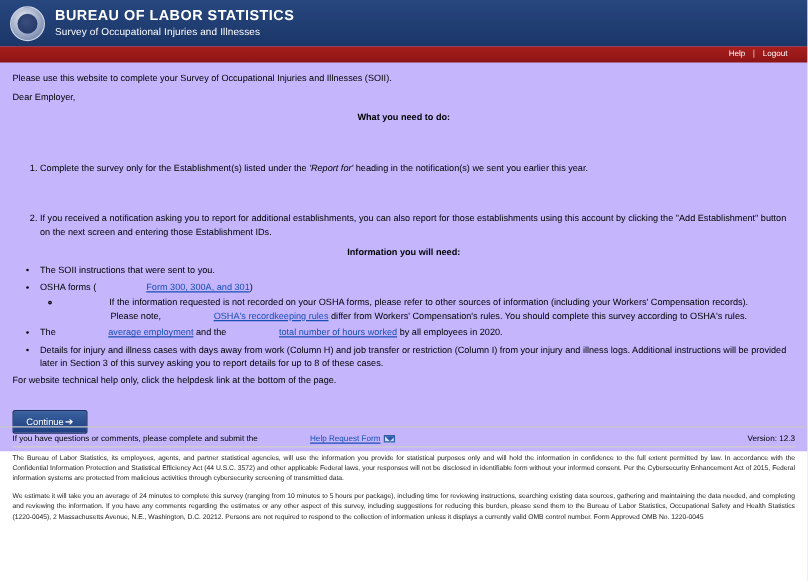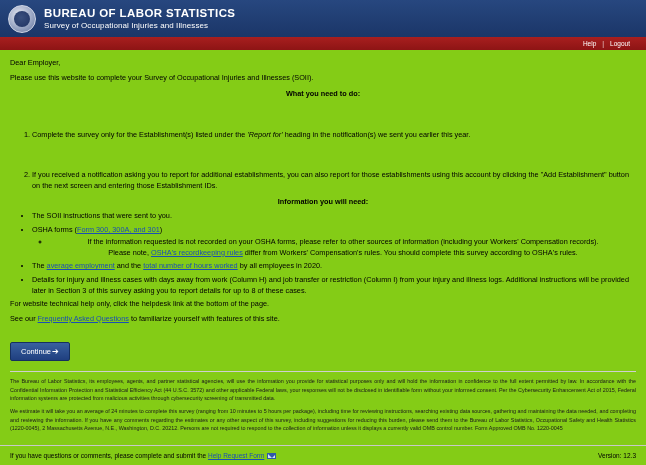--- a/index.html
+++ b/index.html
@@ -8,22 +8,22 @@
     width: 646px; height: 465px;
     background: #ffffff;
     font-family: "Liberation Sans", sans-serif;
     font-size: 7.5px;
     color: #000;
     overflow: hidden;
   }
   #page {
     position: relative;
     width: 646px;
-    height: 465px;
-    background: #84cc16;
+    height: 361px;
+    background: #c4b5fd;
   }
 
   
   .header {
     position: relative;
     height: 37px;
     background: #1f3f7a;
     background: linear-gradient(180deg, #27477f 0%, #1b3668 100%);
     display: flex;
     align-items: center;
@@ -83,21 +83,21 @@
   }
 
   
   .content {
     padding: 8px 10px 0 10px;
     font-size: 7.3px;
     line-height: 1.45;
   }
   .content p { margin: 0 0 4px 0; }
   .italic { font-style: italic; }
-  a.link { color: #1a4fb4; text-decoration: underline; cursor: pointer; }
+  a.link { color: #1a4fb4; text-decoration: underline; cursor: pointer; padding-left: 40px; }
 
   .section-head {
     font-weight: bold;
     margin: 6px 0 3px 0;
     font-size: 7.3px;
     text-align: center;
   }
 
   ol.steps {
     margin: 0 0 6px 0;
@@ -200,22 +200,22 @@
   </div>
 
   <div class="navbar">
     <a href="#">Help</a>
     <span class="sep">|</span>
     <a href="#">Logout</a>
   </div>
 
   <div class="content">
 
+    <p>Please use this website to complete your Survey of Occupational Injuries and Illnesses (SOII).</p>
     <p>Dear Employer,</p>
-    <p>Please use this website to complete your Survey of Occupational Injuries and Illnesses (SOII).</p>
 
     <div class="section-head">What you need to do:</div>
 
     <ol class="steps">
       <li>
         <span>Complete the survey only for the Establishment(s) listed under the </span><span class="italic">'Report for'</span><span> heading in the notification(s) we sent you earlier this year.</span>
       </li>
       <li>If you received a notification asking you to report for additional establishments, you can also report for those establishments using this account by clicking the "Add Establishment" button on the next screen and entering those Establishment IDs.</li>
     </ol>
 
@@ -233,23 +233,20 @@
         </ul>
       </li>
       <li>
         <span>The </span><a class="link" href="#">average employment</a><span> and the </span><a class="link" href="#">total number of hours worked</a><span> by all employees in 2020.</span>
       </li>
       <li>Details for injury and illness cases with days away from work (Column H) and job transfer or restriction (Column I) from your injury and illness logs. Additional instructions will be provided later in Section 3 of this survey asking you to report details for up to 8 of these cases.</li>
     </ul>
 
     <p>For website technical help only, click the helpdesk link at the bottom of the page.</p>
 
-    <p class="para-block">
-      <span>See our </span><a class="link" href="#">Frequently Asked Questions</a><span> to familiarize yourself with features of this site.</span>
-    </p>
   </div>
 
   <div class="btn-row">
     <button class="continue-btn">
       <span>Continue</span>
       <span class="arrow">➔</span>
     </button>
   </div>
 
   <div class="legal">

